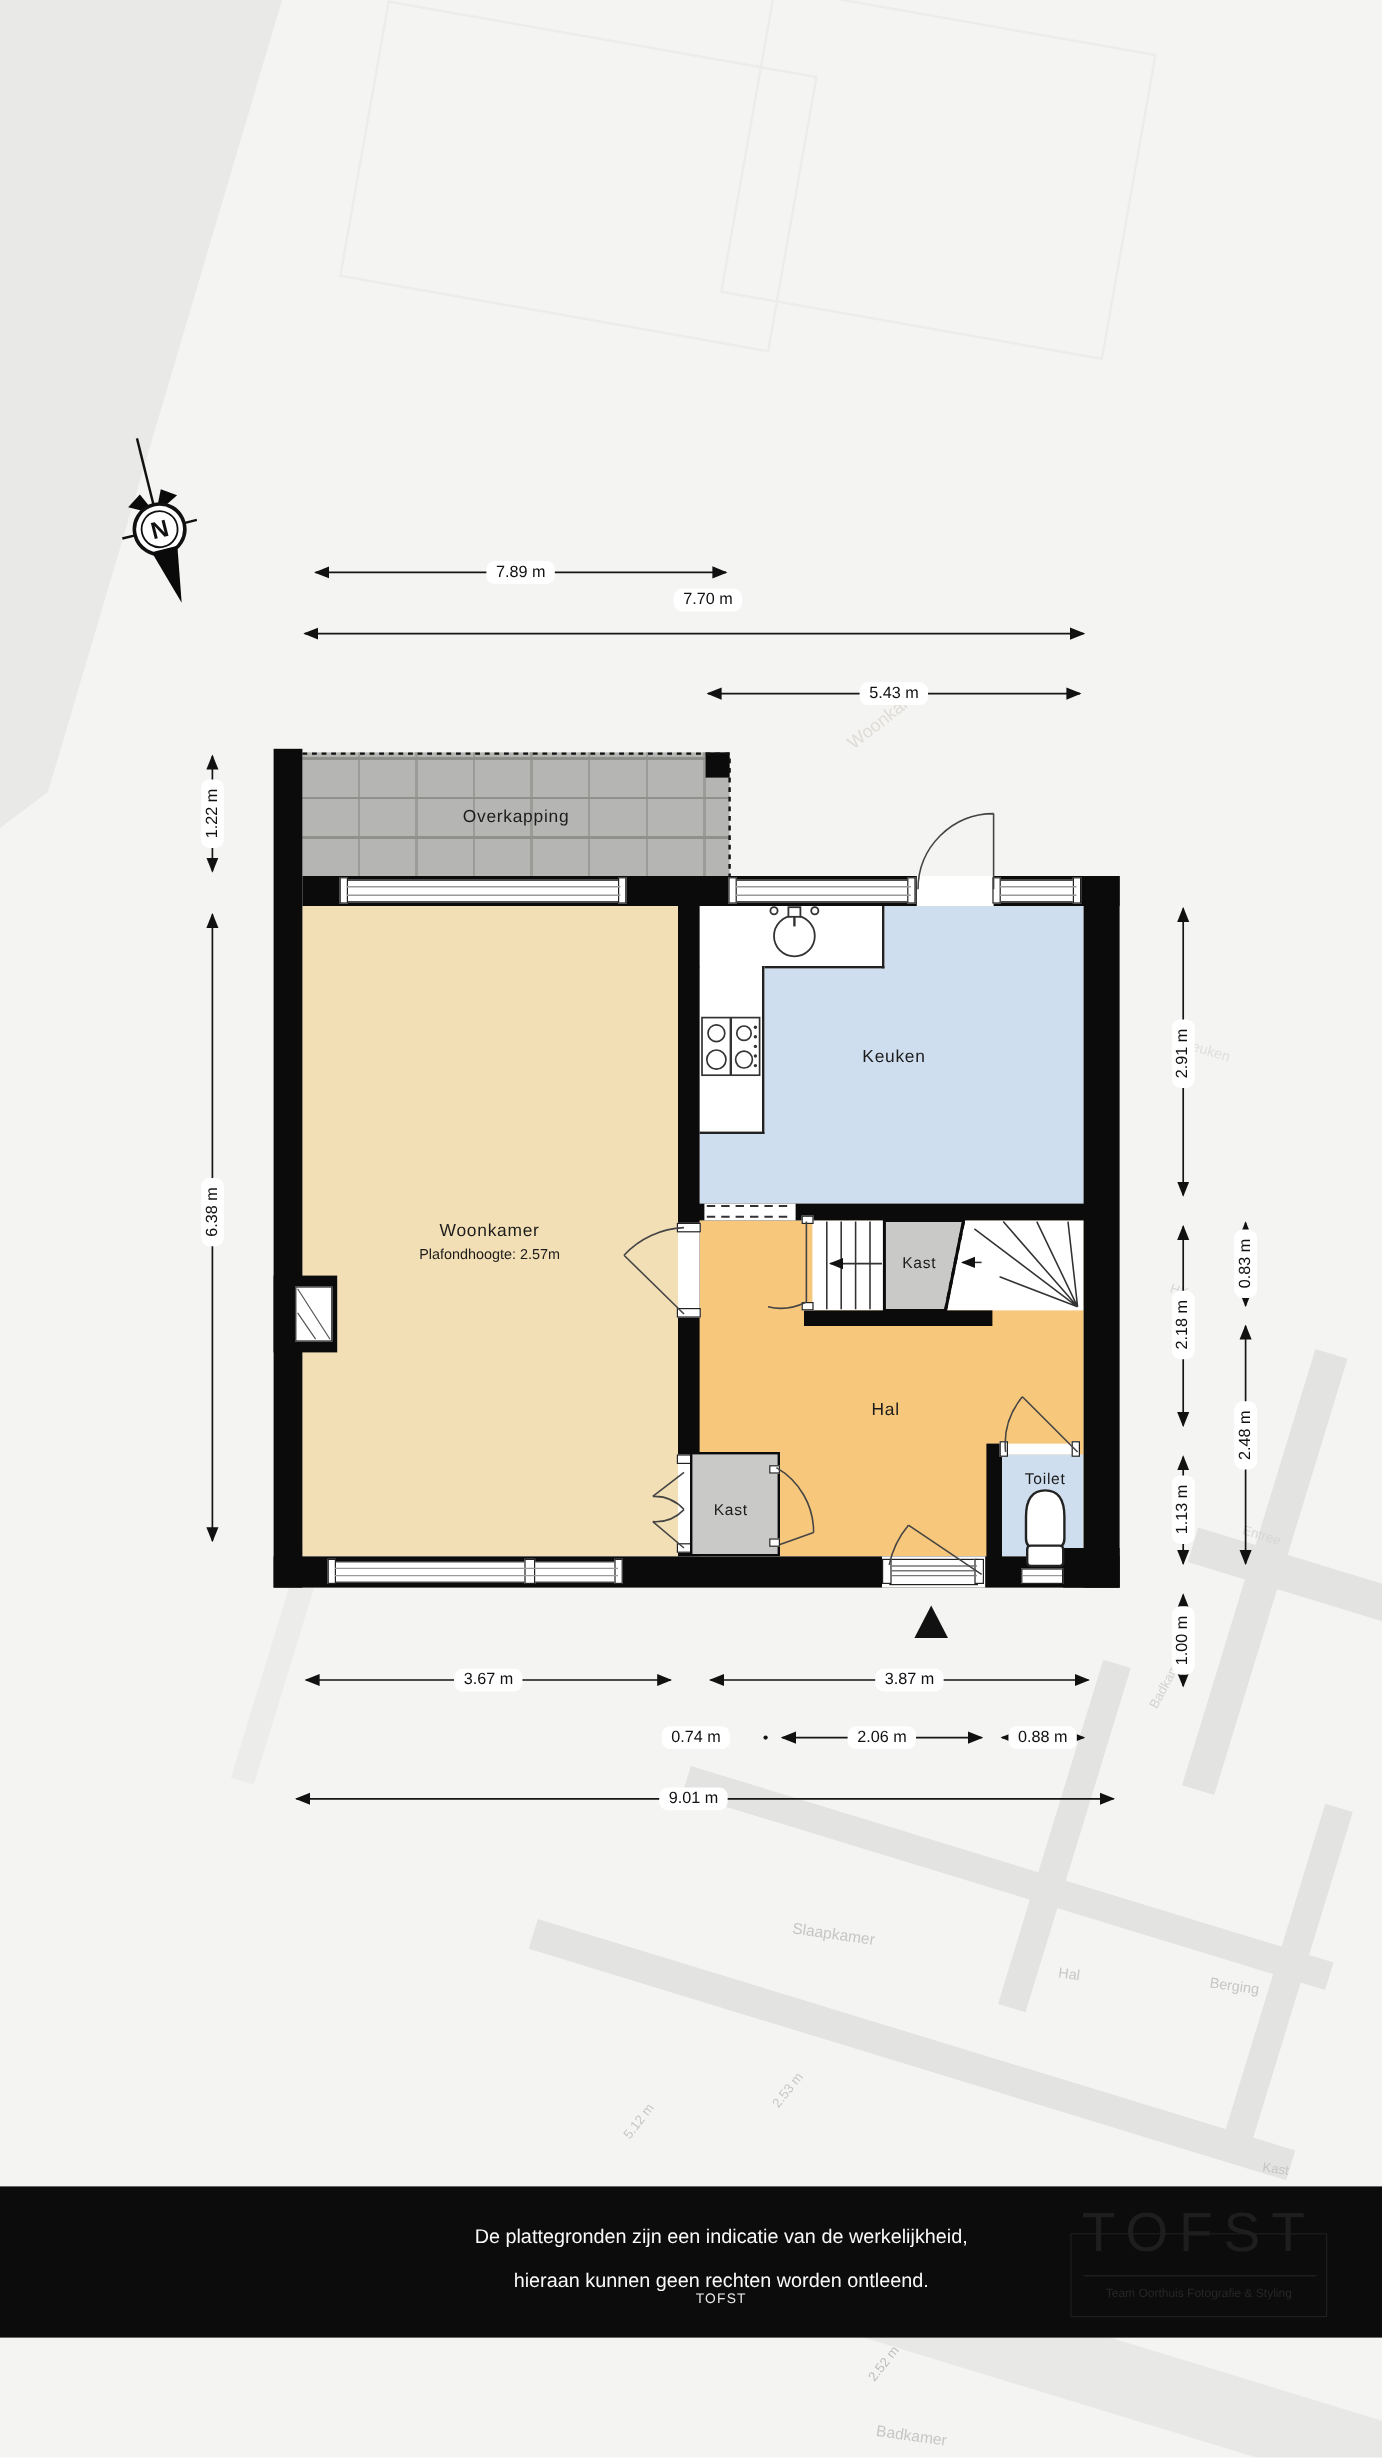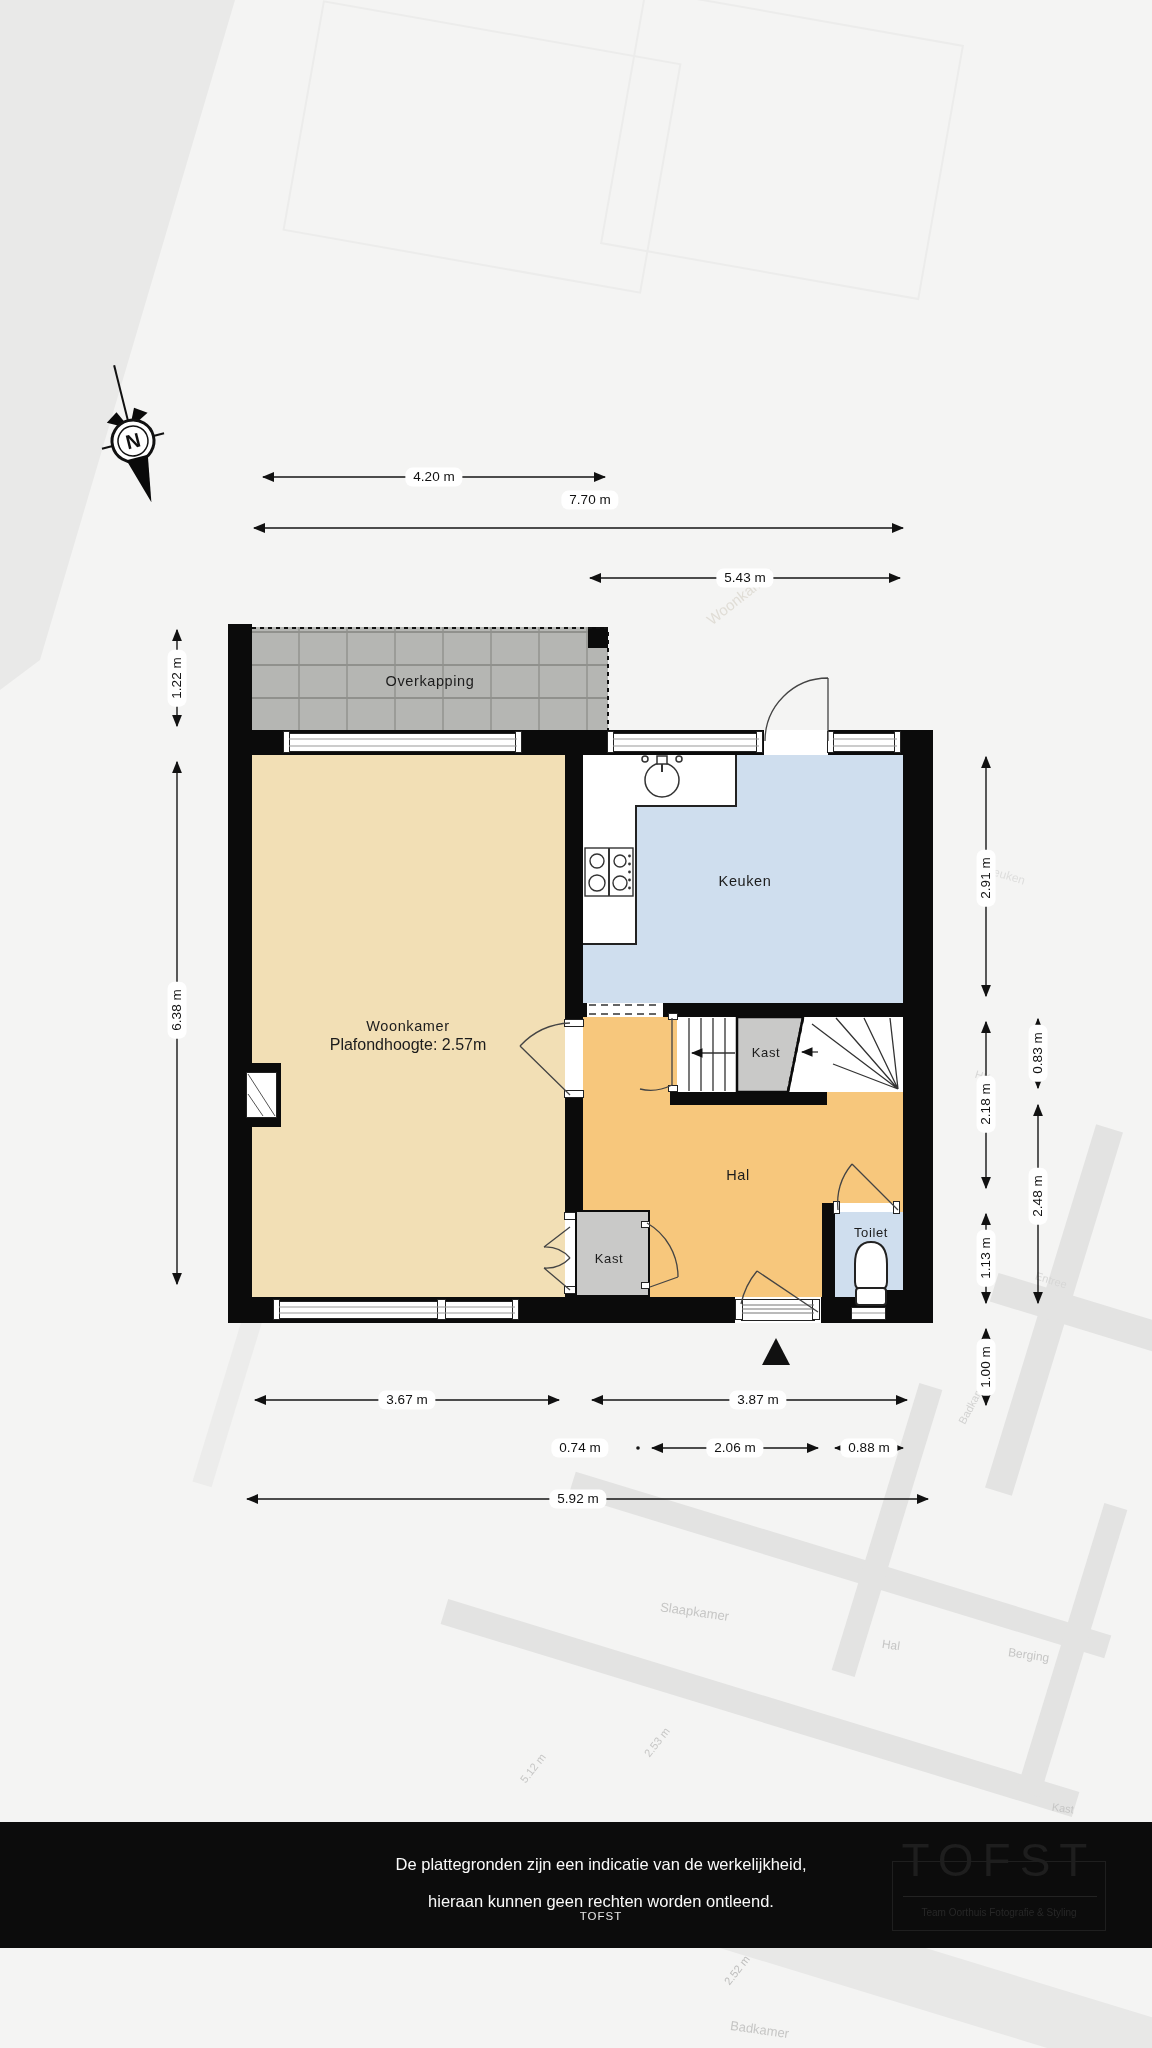--- a/index.html
+++ b/index.html
@@ -22,21 +22,21 @@
        repeating-linear-gradient(90deg, rgba(120,121,117,0) 0 46px, #9b9c98 46px 48px);}
   .kast-box{position:absolute;background:#c9c9c8;border:2px solid #0b0b0b;box-sizing:border-box;}
   svg.overlay{position:absolute;left:0;top:0;z-index:5;}
   
   .dim{position:absolute;z-index:7;transform:translate(-50%,-50%);background:#fff;border-radius:7px;
        padding:2px 8px;font-size:13.5px;color:#111;white-space:nowrap;line-height:1.1;}
   .dim.rot{transform:translate(-50%,-50%) rotate(-90deg);}
   .room-label{position:absolute;z-index:7;transform:translate(-50%,-50%);font-size:14.5px;color:#1c1c1c;
        letter-spacing:.6px;white-space:nowrap;text-align:right;}
   .room-label.small{font-size:13px;}
-  .room-sub{position:absolute;z-index:7;transform:translate(-50%,-50%);font-size:16px;color:#1c1c1c;white-space:nowrap;}
+  .room-sub{position:absolute;z-index:7;transform:translate(-50%,-50%);font-size:12px;color:#1c1c1c;white-space:nowrap;}
   
   .footer{position:absolute;left:0;top:1822px;width:1152px;height:126px;background:#0c0c0c;z-index:9;}
   .footer .l1,.footer .l2{position:absolute;left:601px;transform:translateX(-50%);color:#fafafa;
        font-size:16.5px;white-space:nowrap;font-weight:300;}
   .footer .l3{position:absolute;left:601px;transform:translateX(-50%);color:#e8e8e8;font-size:11.5px;
        letter-spacing:1px;white-space:nowrap;}
   .logo-title{position:absolute;left:999px;top:1860px;transform:translate(-50%,-50%);color:#1e1e1e;
        font-size:46px;font-weight:100;letter-spacing:9px;z-index:10;white-space:nowrap;}
   .logo-box{position:absolute;left:892px;top:1861px;width:214px;height:70px;border:1.5px solid #1f1f1f;z-index:9;box-sizing:border-box;}
   .logo-rule{position:absolute;left:903px;top:1896px;width:194px;height:0;border-top:1px solid #232323;z-index:10;}
@@ -261,37 +261,37 @@
 
   <div class="room-label" style="left:430px;top:681px;">Overkapping</div>
   <div class="room-label" style="left:745px;top:881px;">Keuken</div>
   <div class="room-label" style="left:408px;top:1026px;">Woonkamer</div>
   <div class="room-sub" style="left:408px;top:1045px;">Plafondhoogte: 2.57m</div>
   <div class="room-label small" style="left:766px;top:1052px;">Kast</div>
   <div class="room-label" style="left:738px;top:1175px;">Hal</div>
   <div class="room-label small" style="left:609px;top:1258px;">Kast</div>
   <div class="room-label small" style="left:871px;top:1232px;">Toilet</div>
 
-  <div class="dim" style="left:434px;top:477px;">4.20 m</div>
+  <div class="dim" style="left:434px;top:477px;">7.89 m</div>
   <div class="dim" style="left:590px;top:500px;">7.70 m</div>
   <div class="dim" style="left:745px;top:578px;">5.43 m</div>
   <div class="dim rot" style="left:177px;top:678px;">1.22 m</div>
   <div class="dim rot" style="left:177px;top:1010px;">6.38 m</div>
   <div class="dim rot" style="left:986px;top:878px;">2.91 m</div>
   <div class="dim rot" style="left:986px;top:1104px;">2.18 m</div>
   <div class="dim rot" style="left:986px;top:1258px;">1.13 m</div>
   <div class="dim rot" style="left:986px;top:1367px;">1.00 m</div>
   <div class="dim rot" style="left:1038px;top:1053px;">0.83 m</div>
   <div class="dim rot" style="left:1038px;top:1196px;">2.48 m</div>
   <div class="dim" style="left:407px;top:1400px;">3.67 m</div>
   <div class="dim" style="left:758px;top:1400px;">3.87 m</div>
   <div class="dim" style="left:580px;top:1448px;">0.74 m</div>
   <div class="dim" style="left:735px;top:1448px;">2.06 m</div>
   <div class="dim" style="left:869px;top:1448px;">0.88 m</div>
-  <div class="dim" style="left:578px;top:1499px;">5.92 m</div>
+  <div class="dim" style="left:578px;top:1499px;">9.01 m</div>
 
   <div class="footer">
     <div class="l1" style="top:33px;">De plattegronden zijn een indicatie van de werkelijkheid,</div>
     <div class="l2" style="top:70px;">hieraan kunnen geen rechten worden ontleend.</div>
     <div class="l3" style="top:88px;">TOFST</div>
   </div>
   <div class="logo-box"></div>
   <div class="logo-title">TOFST</div>
   <div class="logo-rule"></div>
   <div class="logo-sub">Team Oorthuis Fotografie &amp; Styling</div>

